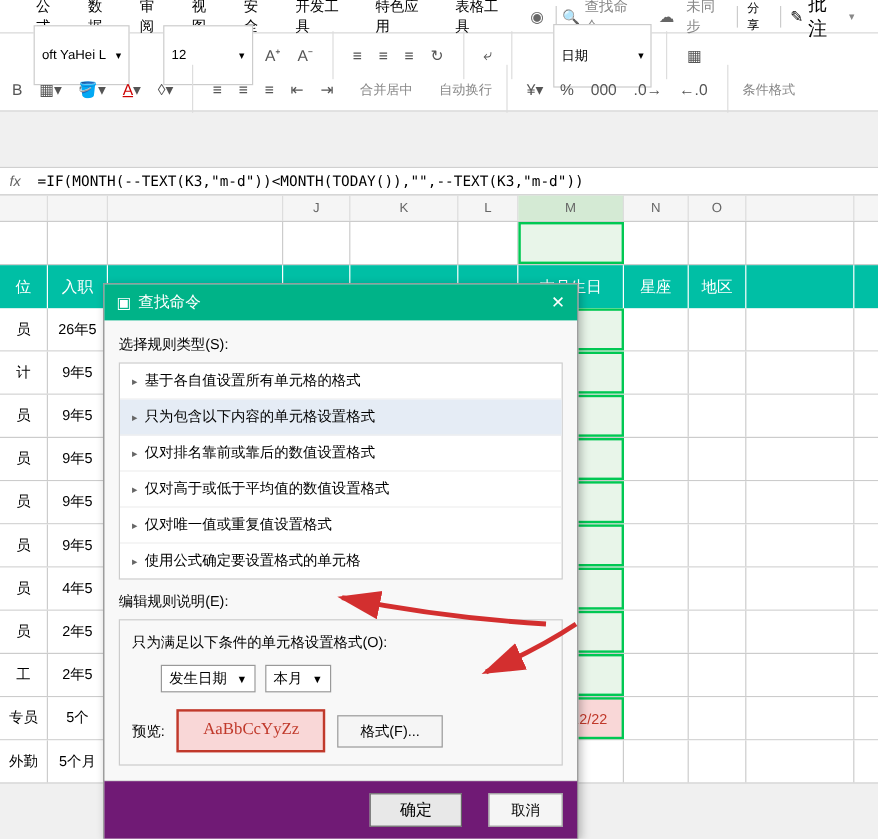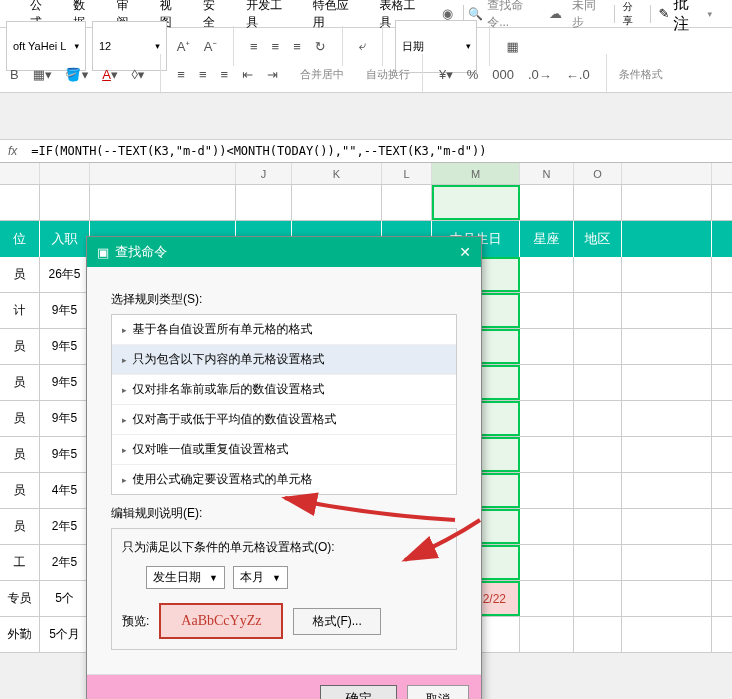--- a/index.html
+++ b/index.html
@@ -9,21 +9,21 @@
 .menubar { height: 28px; background: #fff; border-bottom: 1px solid #d0d0d0; display: flex; align-items: center; padding: 0 20px; font-size: 12px; }
 .menubar-item { padding: 4px 10px; cursor: pointer; }
 .menubar-sep { width: 1px; height: 18px; background: #ccc; margin: 0 4px; }
 .menubar-right { margin-left: auto; display: flex; align-items: center; gap: 4px; }
 .menu-icon { font-size: 13px; color: #666; padding: 2px 6px; }
 .search-cmd { display: flex; align-items: center; gap: 4px; color: #888; }
 
 
 .toolbar { background: #fff; padding: 4px 6px; border-bottom: 1px solid #d0d0d0; }
 .toolbar-row { display: flex; align-items: center; gap: 6px; height: 28px; font-size: 12px; }
-.font-combo { border: 1px solid #ccc; padding: 18px 6px; min-width: 80px; display: flex; align-items: center; justify-content: space-between; background: #fff; font-size: 11px; }
+.font-combo { border: 1px solid #ccc; padding: 18px 6px; min-width: 80px; display: flex; align-items: center; justify-content: space-between; background: #fff; font-size: 11px; margin-left: 22px; }
 .tb-sep { width: 1px; height: 40px; background: #ddd; margin: 0 6px; }
 .tb-btn { padding: 2px 4px; color: #555; font-size: 13px; cursor: pointer; }
 .tb-group { display: flex; flex-direction: column; gap: 2px; }
 .tb-label { font-size: 11px; color: #888; text-align: center; }
 
 
 .formula-bar { background: #fff; border-top: 1px solid #d0d0d0; border-bottom: 1px solid #bbb; display: flex; align-items: center; height: 24px; font-size: 12px; margin-top: 46px; }
 .fx-label { padding: 0 8px; color: #666; font-style: italic; }
 .fx-input { flex: 1; padding: 0 6px; font-family: monospace; }
 
@@ -36,33 +36,33 @@
 .table-headers { display: flex; background: #00bfa5; color: #fff; height: 36px; font-size: 13px; }
 .th { border-right: 1px solid #fff; display: flex; align-items: center; justify-content: center; }
 .grid-row { display: flex; height: 36px; background: #fff; border-bottom: 1px solid #ccc; font-size: 12px; }
 .td { border-right: 1px solid #ccc; display: flex; align-items: center; justify-content: center; }
 .col-sel { background: #e8f5e9; border: 2px solid #00c853; }
 
 
 .dialog { position: absolute; left: 86px; top: 236px; width: 396px; background: #f8f8f8; border: 1px solid #888; box-shadow: 2px 2px 8px rgba(0,0,0,0.3); z-index: 100; }
 .dialog-title { background: #00b388; color: #fff; padding: 6px 10px; font-size: 13px; display: flex; align-items: center; }
 .dialog-close { margin-left: auto; cursor: pointer; font-size: 14px; }
-.dialog-body { padding: 24px; font-size: 12px; }
+.dialog-body { padding: 12px; font-size: 12px; }
 .rule-list { border: 1px solid #ccc; background: #fff; margin: 6px 0 10px; }
 .rule-item { padding: 6px 10px; border-bottom: 1px solid #eee; cursor: pointer; display: flex; align-items: center; gap: 6px; }
 .rule-item.selected { background: #e5ecf5; }
 .rule-arrow { font-size: 9px; color: #666; }
 .rule-item:last-child { border-bottom: none; }
 .rule-desc-box { border: 1px solid #ccc; padding: 10px; margin-top: 6px; }
 .dropdown { border: 1px solid #999; background: #fff; padding: 2px 6px; display: inline-flex; align-items: center; gap: 8px; font-size: 12px; cursor: pointer; }
 .dropdown .arrow { font-size: 9px; }
 .preview-row { display: flex; align-items: center; gap: 10px; margin-top: 14px; }
 .preview-box { border: 2px solid #c0392b; background: #f9d7d7; color: #c0392b; padding: 8px 20px; font-family: serif; font-size: 14px; }
 .btn { border: 1px solid #999; background: #f5f5f5; padding: 4px 18px; cursor: pointer; font-size: 12px; }
-.dialog-footer { display: flex; justify-content: flex-end; gap: 10px; padding: 10px 12px; background: #f9a8d4; border-top: 1px solid #ddd; }
+.dialog-footer { display: flex; justify-content: flex-end; gap: 22px; padding: 10px 12px; background: #701a75; border-top: 1px solid #ddd; }
 .btn-primary { background: #e8e8e8; border: 1px solid #666; padding: 4px 24px; }
 
 
 .red-arrow { position: absolute; z-index: 200; pointer-events: none; }
 
 .w-pos { width: 40px; } .w-year { width: 50px; }
 .w-id { width: 146px; } .w-sex { width: 56px; } .w-bd { width: 90px; } .w-age { width: 50px; }
 .w-mbd { width: 88px; } .w-xz { width: 54px; } .w-dq { width: 48px; }
 .w-extra { width: 90px; }
 </style>

